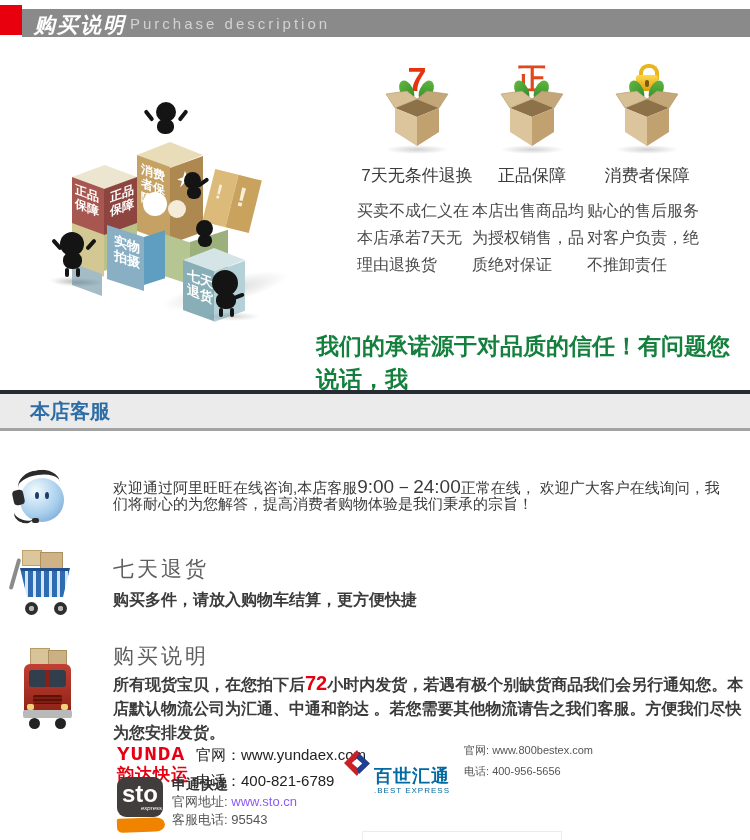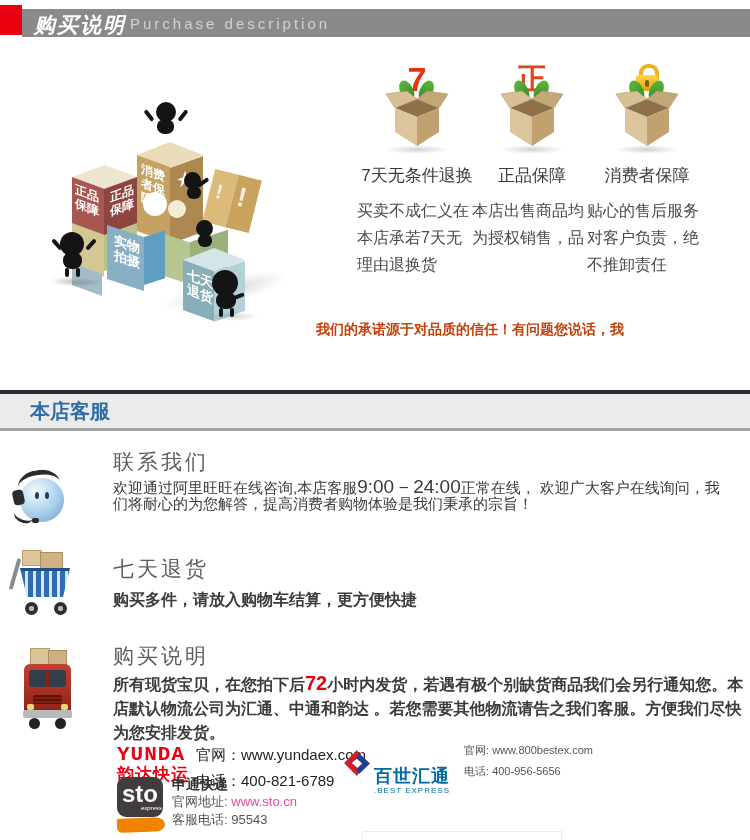--- a/index.html
+++ b/index.html
@@ -37,21 +37,21 @@
   .g-shadow{position:absolute;left:3px;bottom:-2px;width:64px;height:9px;z-index:0;
             background:radial-gradient(ellipse at center,rgba(0,0,0,.18),rgba(0,0,0,0) 70%);}
   .lock{position:absolute;left:24px;top:-14px;width:22px;height:28px;z-index:1;}
   .lock .shk{position:absolute;left:3px;top:0;width:12px;height:12px;border:4px solid #e9b41c;border-bottom:none;border-radius:9px 9px 0 0;}
   .lock .bod{position:absolute;left:0;top:11px;width:22px;height:16px;border-radius:3px;background:linear-gradient(#ffd84d,#dda00a);}
   .lock .key{position:absolute;left:9px;top:16px;width:4px;height:7px;background:#7a5a10;border-radius:2px;}
   .g-title{margin-top:12px;text-align:center;font-size:17px;color:#3c3c3c;}
   .g-desc{margin-top:10px;font-size:16px;color:#4a4a4a;line-height:27px;}
 
   
-  .promise{left:316px;top:313px;width:430px;font-size:14px;font-weight:bold;color:#c2410c;line-height:33px;}
+  .promise{left:316px;top:330px;width:430px;font-size:23px;font-weight:bold;color:#15803d;line-height:33px;}
 
   
   .ntop{left:0;top:390px;width:750px;height:4px;background:#272b34;}
   .nband{left:0;top:394px;width:750px;height:34px;background:#ebebeb;border-bottom:3px solid #a2a2a2;}
   .ntitle{left:30px;top:398px;font-size:20px;font-weight:bold;color:#2d6ca5;}
 
   
   .sec-h{font-size:21px;color:#5e5e5e;letter-spacing:3px;font-weight:400;}
   .sec-b{font-size:15px;color:#3b3b3b;line-height:16px;}
   .time-big{font-size:19px;}
@@ -102,21 +102,21 @@
   .best-cn{font-size:18px;font-weight:bold;letter-spacing:1px;line-height:19px;}
   .best-en{font-size:8px;letter-spacing:1px;}
   .contact11{font-size:11px;color:#555;line-height:21px;}
   .sto-logo{left:117px;top:777px;width:48px;height:58px;}
   .sto-sq{position:absolute;left:0;top:0;width:46px;height:40px;background:#413d3c;border-radius:9px;}
   .sto-word{position:absolute;left:0;top:4px;width:46px;text-align:center;color:#fff;font-size:24px;font-weight:bold;line-height:26px;}
   .sto-sub{position:absolute;right:3px;top:28px;color:#fff;font-size:6px;font-style:italic;}
   .sto-swoosh{position:absolute;left:0;top:41px;width:48px;height:14px;background:#f08300;border-radius:3px 16px 16px 10px / 3px 12px 12px 8px;transform:rotate(-2deg);}
   .sto-name{font-size:14px;font-weight:bold;color:#333;}
   .sto-line{font-size:13px;color:#555;}
-  .link-blue{color:#ec4899;}
+  .link-blue{color:#8b5cf6;}
   .ghost-box{left:362px;top:831px;width:198px;height:9px;border:1px solid #ececec;border-bottom:none;}
 </style>
 </head>
 <body>
 
 <div class="page">
 
   <div class="abs hdr-red"></div>
   <div class="abs hdr-bar"></div>
   <div class="abs hdr-cn">购买说明</div>
@@ -241,20 +241,21 @@
         <polygon points="10,18 1,4 22,1 32,9" fill="#d8c096" stroke="#b09467" stroke-width="0.6"></polygon>
         <polygon points="54,18 63,4 42,1 32,9" fill="#c4a778" stroke="#b09467" stroke-width="0.6"></polygon>
         <polygon points="10,18 32,27 32,56 10,42" fill="#dcc59c"></polygon>
         <polygon points="54,18 32,27 32,56 54,42" fill="#c2a171"></polygon>
       </svg>
     </div>
     <div class="g-title">正品保障</div>
     <div class="g-desc">
       <div>本店出售商品均</div>
       <div>为授权销售，品</div>
+      <div>质绝对保证</div>
     </div>
   </div>
 
   <div class="g-col" style="left:587px;">
     <div class="g-icon">
       <div class="lock">
         <div class="shk"></div>
           <div class="bod"></div>
           <div class="key"></div>
       </div>
@@ -287,21 +288,20 @@
 
   <div class="abs svc">
     <div class="orb"></div>
     <div class="band"></div>
     <div class="muff"></div>
     <div class="eye" style="left:27px;top:22px;"></div>
     <div class="eye" style="left:37px;top:22px;"></div>
     <div class="mic"></div>
     <div class="mtip"></div>
   </div>
-  <div class="abs sec-h" style="left:113px;top:448px;">联系我们</div>
   <div class="abs sec-b" style="left:113px;top:479px;width:612px;">
     <span>欢迎通过阿里旺旺在线咨询,本店客服</span><span class="time-big">9:00－24:00</span><span>正常在线， 欢迎广大客户在线询问，我们将耐心的为您解答，提高消费者购物体验是我们秉承的宗旨！</span>
   </div>
 
   <div class="abs cart">
     <div class="hdl"></div>
     <div class="bx1"></div>
       <div class="bx2"></div>
     <div class="bsk"></div>
     <div class="w" style="left:13px;top:52px;"></div>

